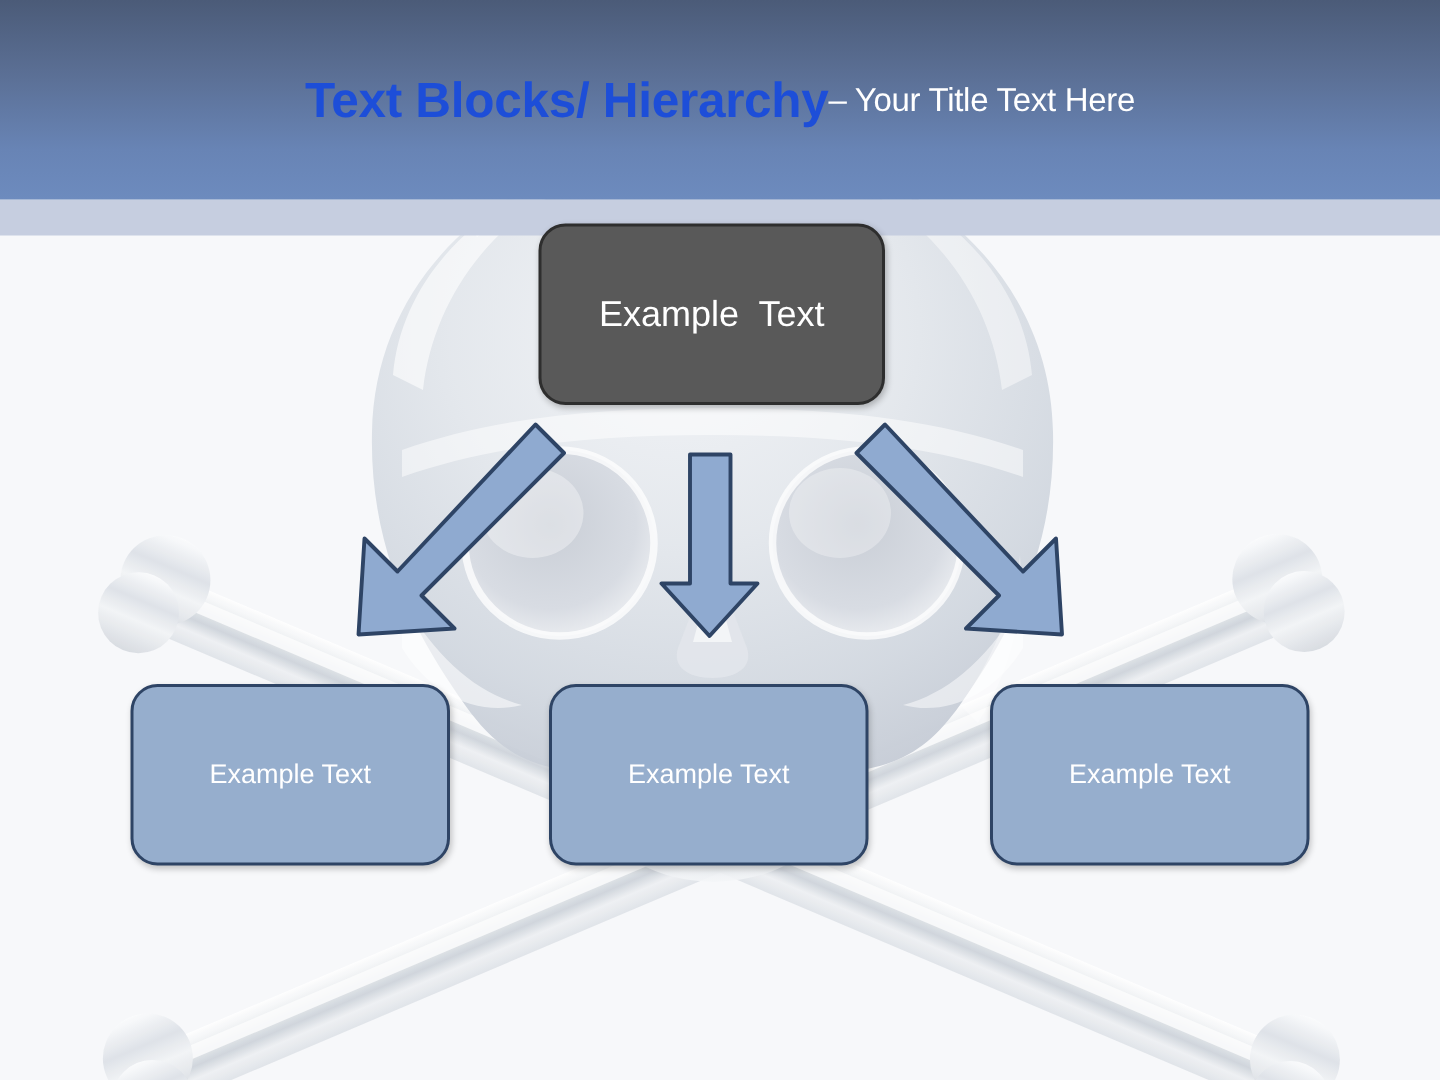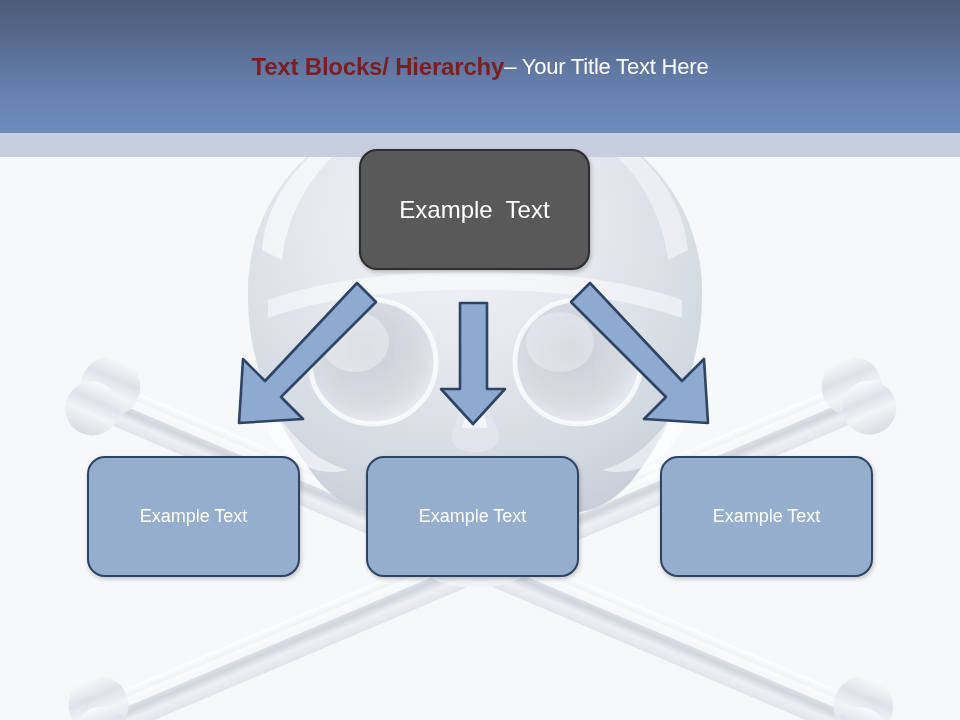--- a/index.html
+++ b/index.html
@@ -44,23 +44,23 @@
     position: absolute;
     left: 0; top: 0;
     width: 960px; height: 133px;
     display: flex;
     align-items: center;
     justify-content: center;
     z-index: 6;
     white-space: nowrap;
   }
   .slide-title .t-strong {
-    color: #7f1d1d;
+    color: #1d4ed8;
     font-weight: bold;
-    font-size: 24px;
+    font-size: 33px;
     letter-spacing: -0.2px;
   }
   .slide-title .t-light {
     color: #FFFFFF;
     font-weight: normal;
     font-size: 22px;
     letter-spacing: -0.2px;
   }
 
   

